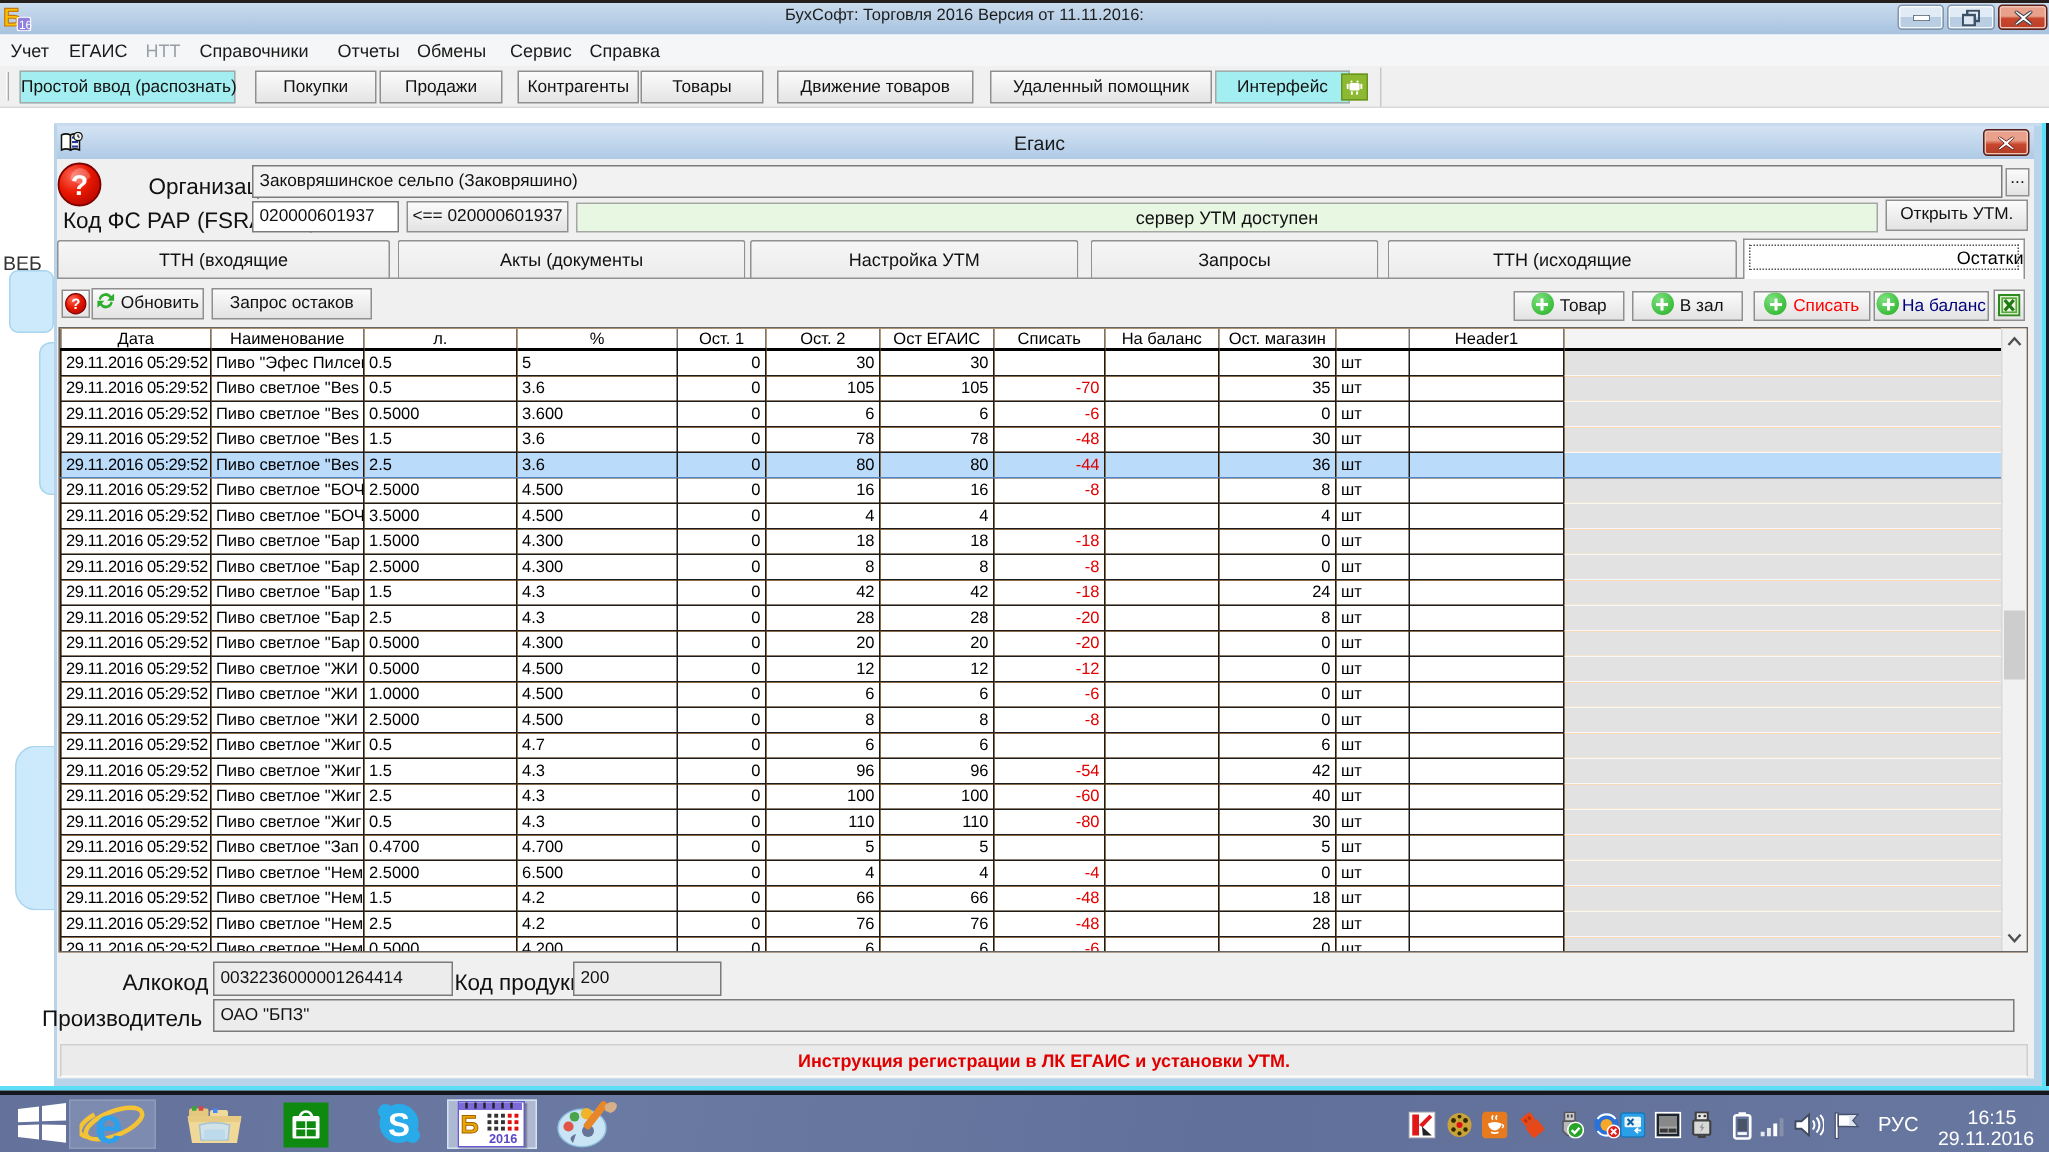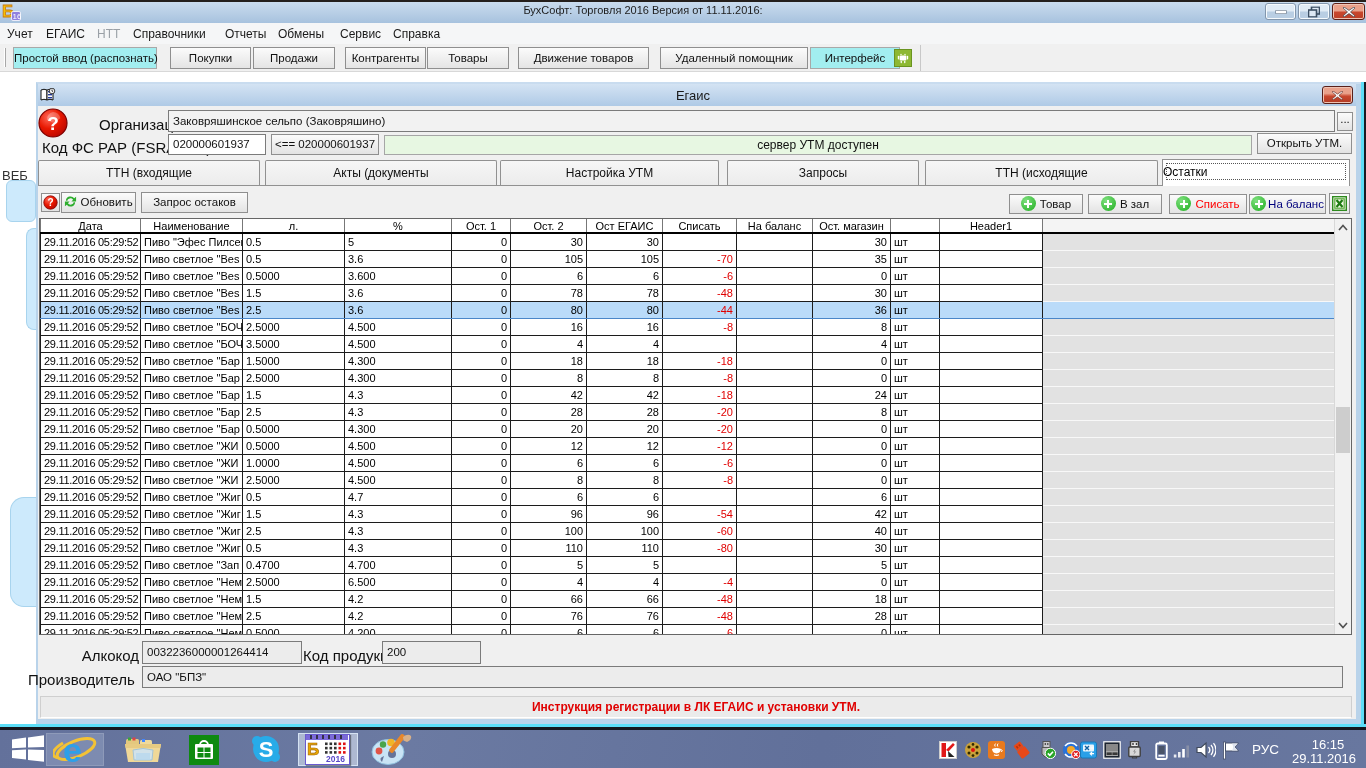--- a/index.html
+++ b/index.html
@@ -32,21 +32,21 @@
 #botcyan{left:0;top:724px;width:1366px;height:3px;background:#5cdef7}
 #botblack{left:0;top:727px;width:1366px;height:3px;background:#14171d}
 
 .lbl{position:absolute;font-size:15px;color:#111;white-space:nowrap}
 .inp{position:absolute;border:1px solid #7b7b7b;background:#f2f2f2;font-size:11.5px;color:#111;line-height:20px;padding-left:4px;white-space:nowrap;overflow:hidden}
 .btn{position:absolute;border:1px solid #8f8f8f;background:linear-gradient(#fbfbfb,#e3e3e3);font-size:11.5px;color:#111;text-align:center;white-space:nowrap}
 #greenbox{left:384px;top:135px;width:868px;height:20px;background:#e7f7e2;border:1px solid #a6a6a6;text-align:center;font-size:12px;line-height:18px;color:#111}
 
 .tab{position:absolute;top:160px;height:26px;background:linear-gradient(#f6f6f6,#ebebeb);border:1px solid #919191;border-bottom:none;border-radius:2px 2px 0 0;font-size:12px;color:#111;text-align:center;line-height:25px}
 #tabline{left:38px;top:185px;width:1124px;height:1px;background:#919191}
-#tabsel{left:1162px;top:159px;width:188px;height:27px;background:#fff;border:1px solid #919191;border-bottom:none;font-size:12px;text-align:left;line-height:25px;z-index:3}
+#tabsel{left:1162px;top:159px;width:188px;height:27px;background:#fff;border:1px solid #919191;border-bottom:none;font-size:12px;text-align:right;line-height:25px;z-index:3}
 #tabseldot{left:1166px;top:163px;width:180px;height:17px;border:1px dotted #555;z-index:5}
 
 .gplus{display:inline-block;width:15px;height:15px;border-radius:50%;background:radial-gradient(circle at 35% 30%,#7fe07f,#1fae1f);vertical-align:-3px;margin-right:4px;position:relative}
 .gplus:before{content:"";position:absolute;left:3.5px;top:6.5px;width:8px;height:2px;background:#fff}
 .gplus:after{content:"";position:absolute;left:6.5px;top:3.5px;width:2px;height:8px;background:#fff}
 </style></head><body>
 <div class="abs" id="topblack"></div>
 <div class="abs" id="titlebar"></div>
 <div class="abs" id="apptitle">БухСофт: Торговля 2016 Версия от 11.11.2016:</div>
 <div class="abs winbtn" style="left:1265px;width:31px" id="btnmin1">

